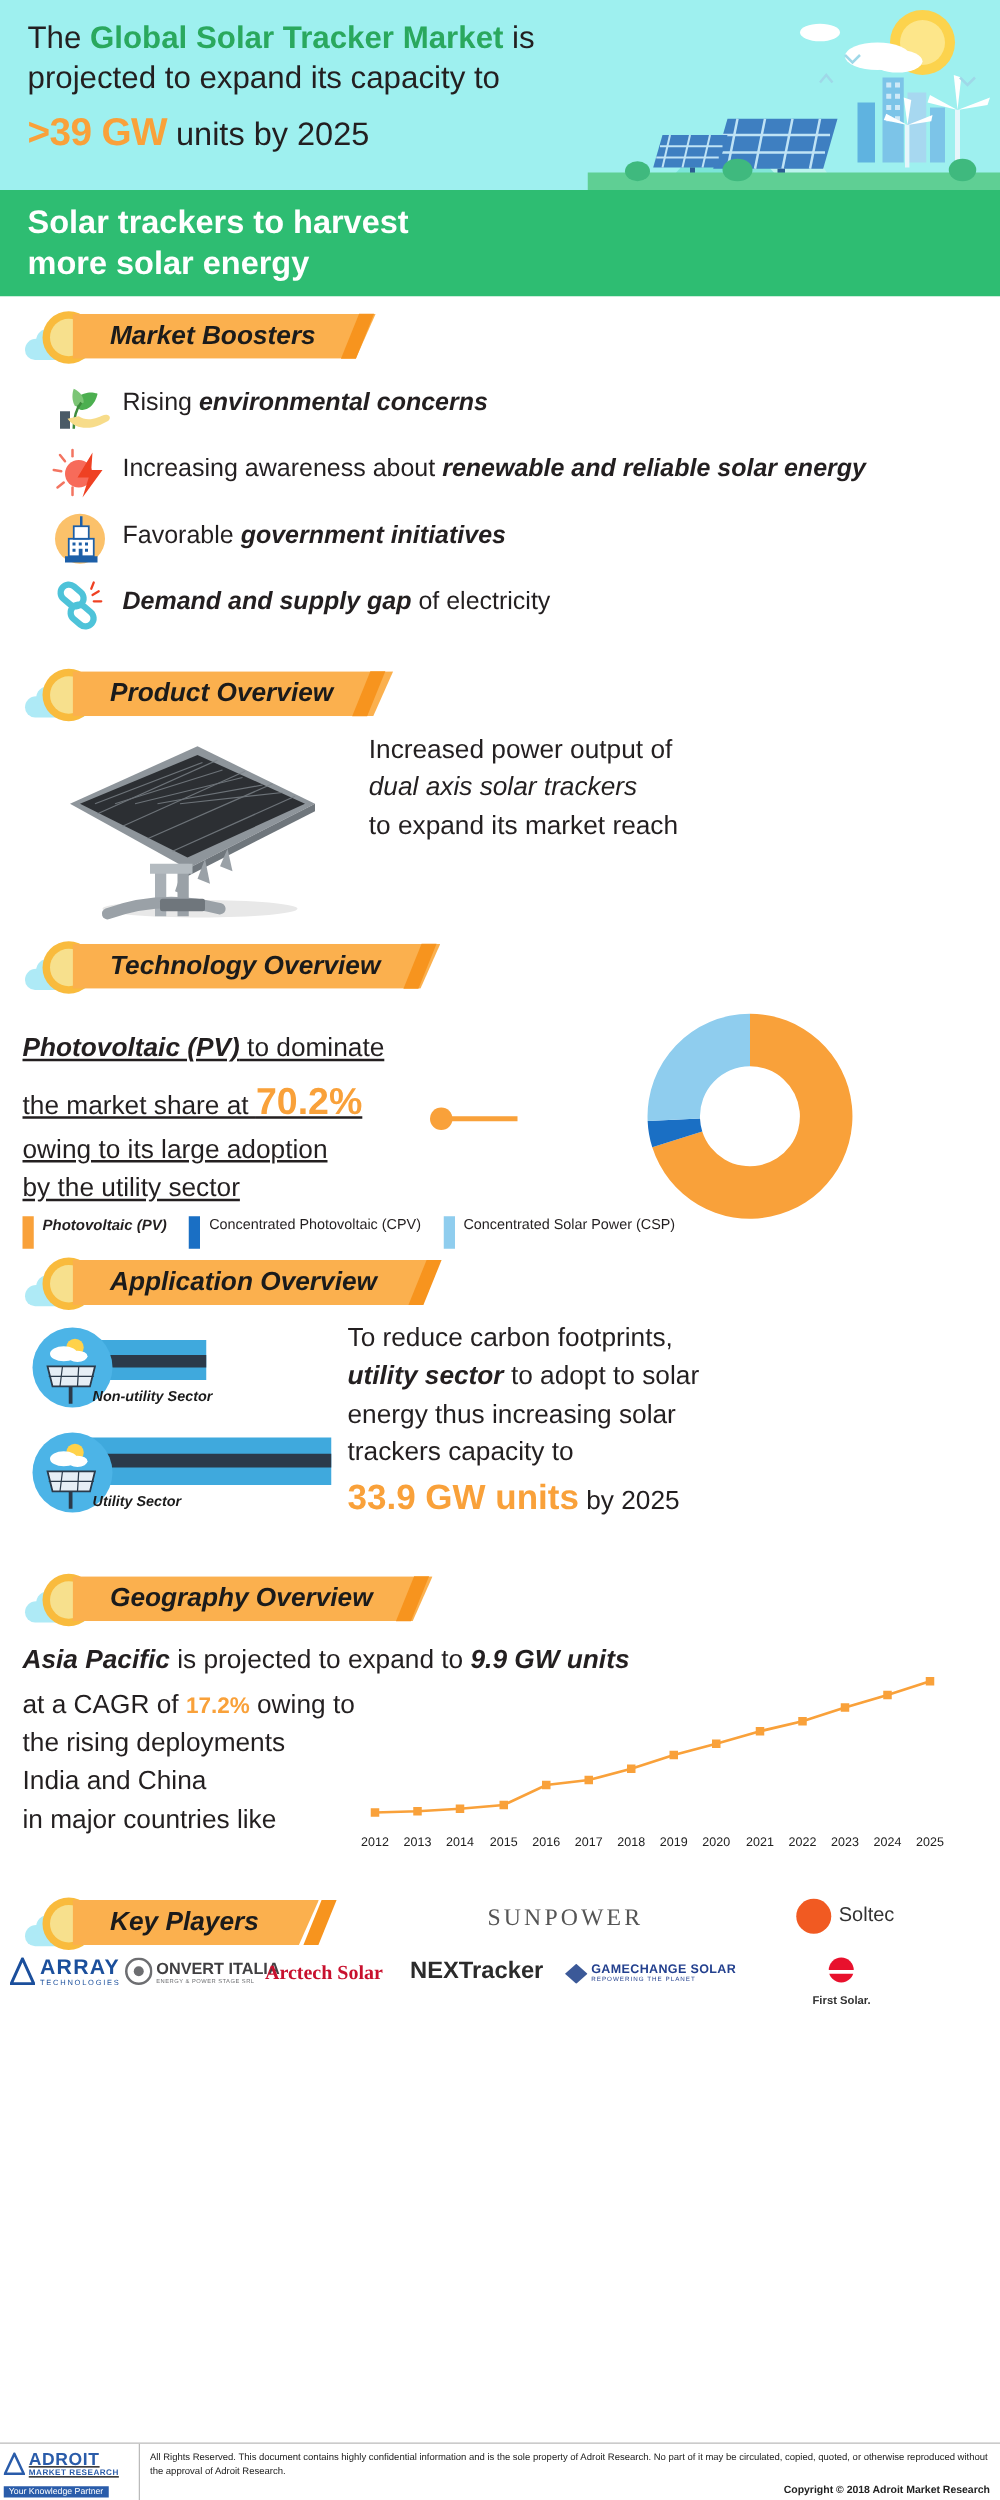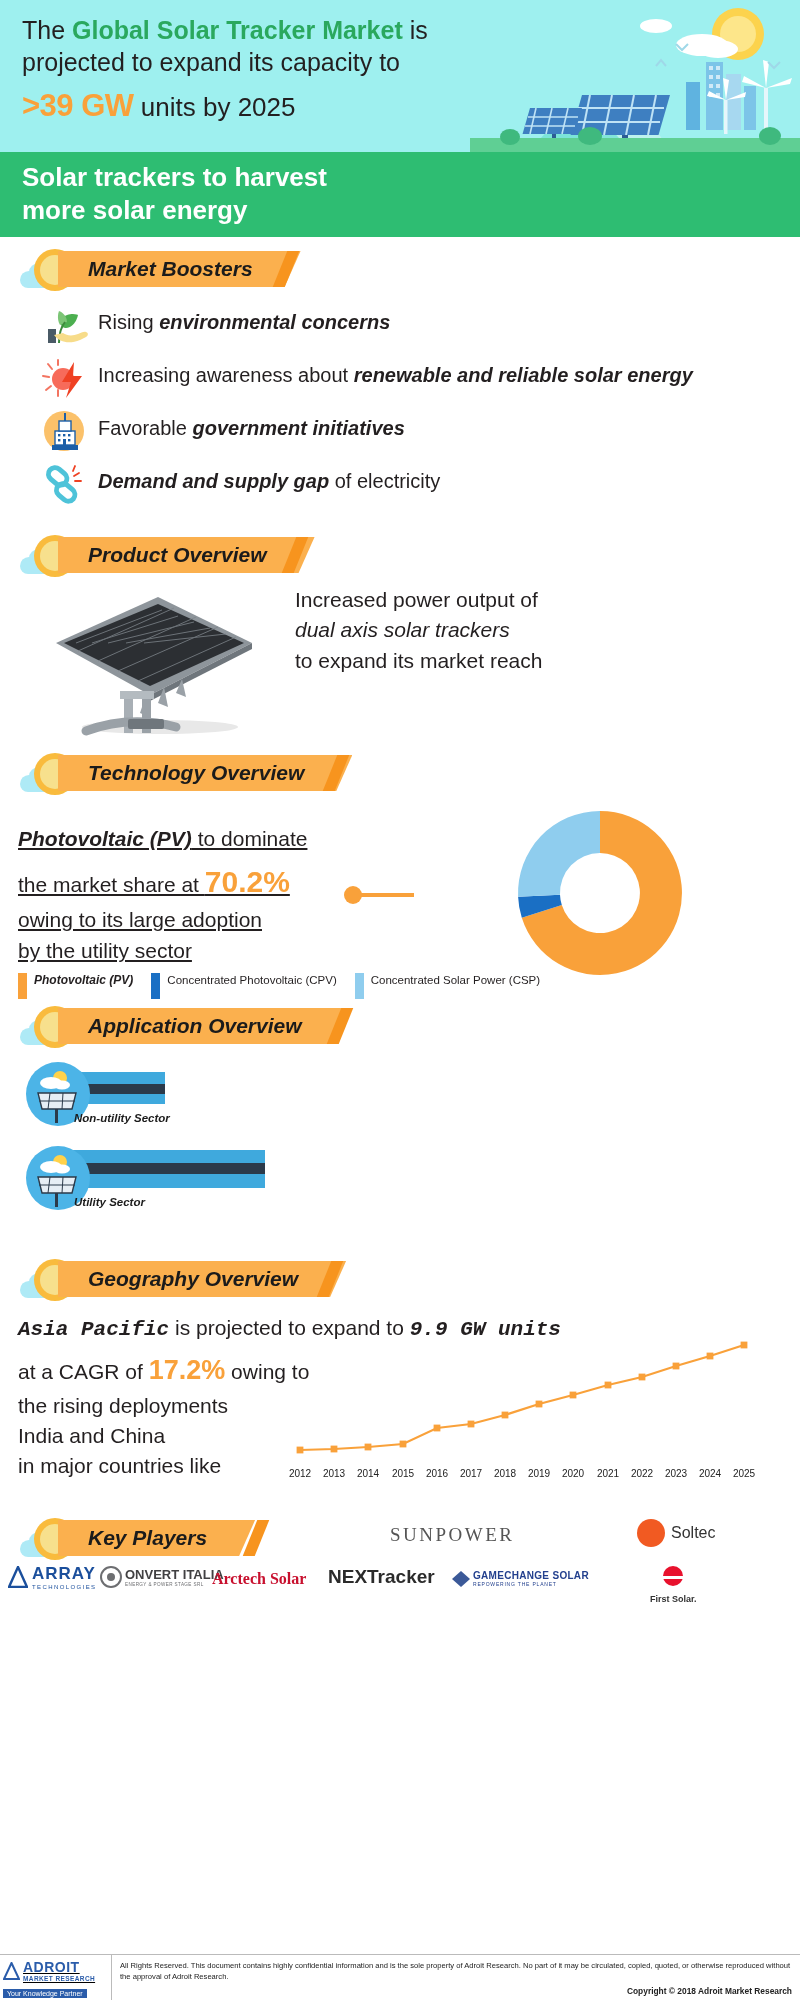--- a/index.html
+++ b/index.html
@@ -89,22 +89,22 @@
   .app-left { position:absolute; left:18px; top:14px; width:250px; }
   .sector-block { position:relative; margin-bottom:14px; height:70px; }
   .sector-lbl { position:absolute; left:56px; top:52px; font-size:11.5px; font-weight:bold; font-style:italic; color:#1b1b1b; }
   .app-txt { position:absolute; left:278px; top:10px; width:500px; font-size:21px; line-height:1.45; color:#231f20; }
   .app-txt b { font-weight:bold; font-style:italic; }
   .app-txt .accent { font-size:28px; }
 
   
   .geo-wrap { position:relative; height:215px; }
   .geo-txt { position:absolute; left:18px; top:14px; width:560px; font-size:21px; line-height:1.45; color:#231f20; }
-  .geo-txt b { font-weight:bold; font-style:italic;font-family:Liberation Mono, monospace; }
-  .geo-txt .accent { font-size:27px; }
+  .geo-txt b { font-weight:bold; font-style:italic; }
+  .geo-txt .accent { font-size:18px; }
   .geo-chart { position:absolute; left:280px; top:28px; }
 
   
   .players { position:relative; height:110px; }
   .logo { position:absolute; text-align:center; }
 
   
   .footer { position:absolute; left:0; bottom:0; width:800px; height:46px; border-top:1px solid #bbb; display:flex; }
   .footer-logo { width:112px; border-right:1px solid #bbb; padding:4px 3px;text-decoration:underline; }
   .footer-logo .fl1 { font-size:14px; font-weight:bold; color:#2a5caa; letter-spacing:0.5px; }
@@ -430,20 +430,27 @@
               <line x1="12" y1="0" x2="10" y2="16"></line>
               <line x1="25" y1="0" x2="24" y2="16"></line>
               <line x1="1" y1="8" x2="37" y2="8"></line>
             </g>
           <rect x="17" y="16" width="3" height="14" fill="#2b3a4a"></rect>
         </g>
       </svg>
       <div class="sector-lbl">Utility Sector</div>
     </div>
   </div>
+  <div class="app-txt">
+    <div>To reduce carbon footprints,</div>
+    <div><b>utility sector</b><span> to adopt to solar</span></div>
+    <div>energy thus increasing solar</div>
+    <div>trackers capacity to</div>
+    <div><span class="accent">33.9 GW units</span><span> by 2025</span></div>
+  </div>
 </div>
 
 <div class="ribbon">
   <div class="cloud"></div>
   <div class="sun"></div>
   <div class="bar">
       <span>Geography Overview</span>
     </div>
   <div class="slash" style="left:290px"></div>
 </div>

